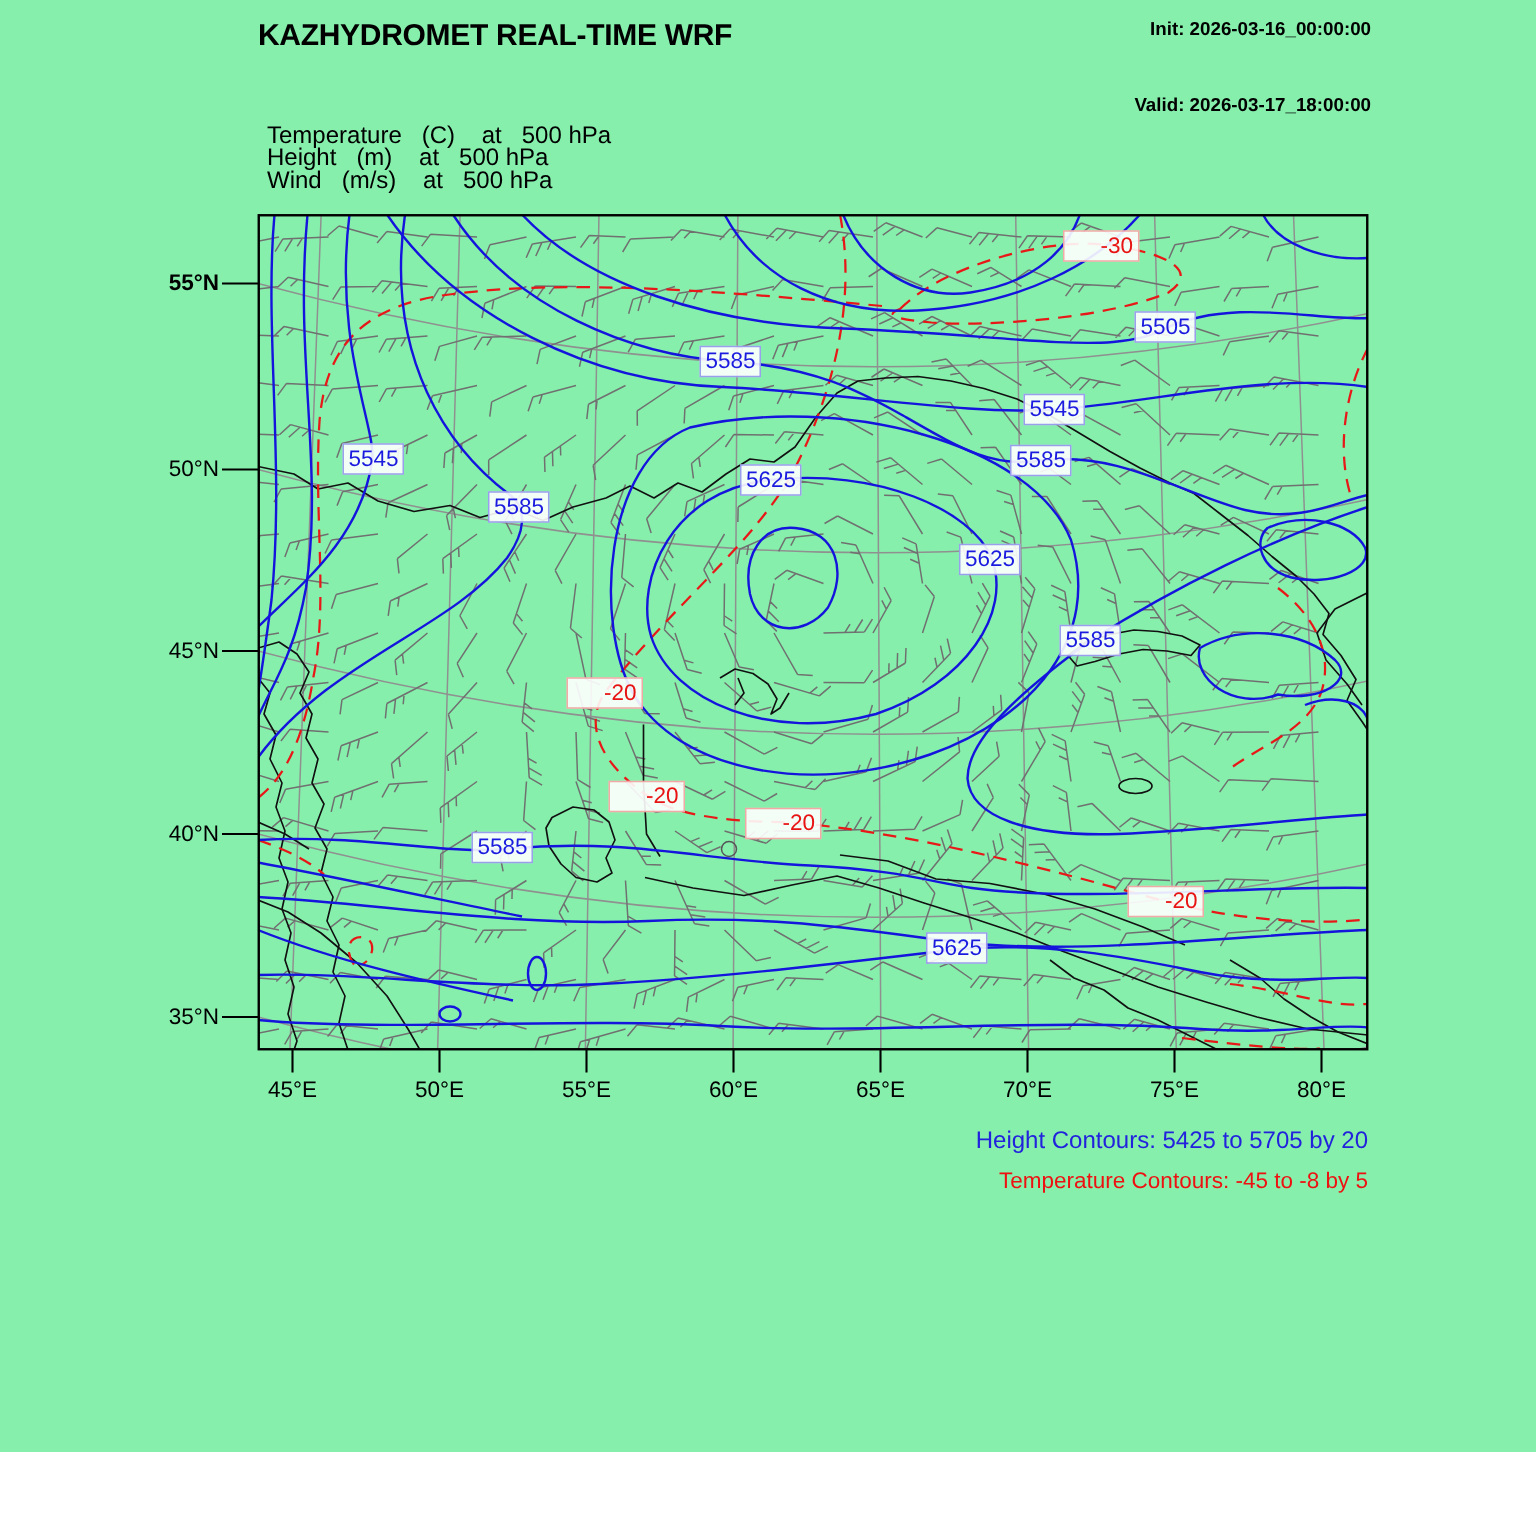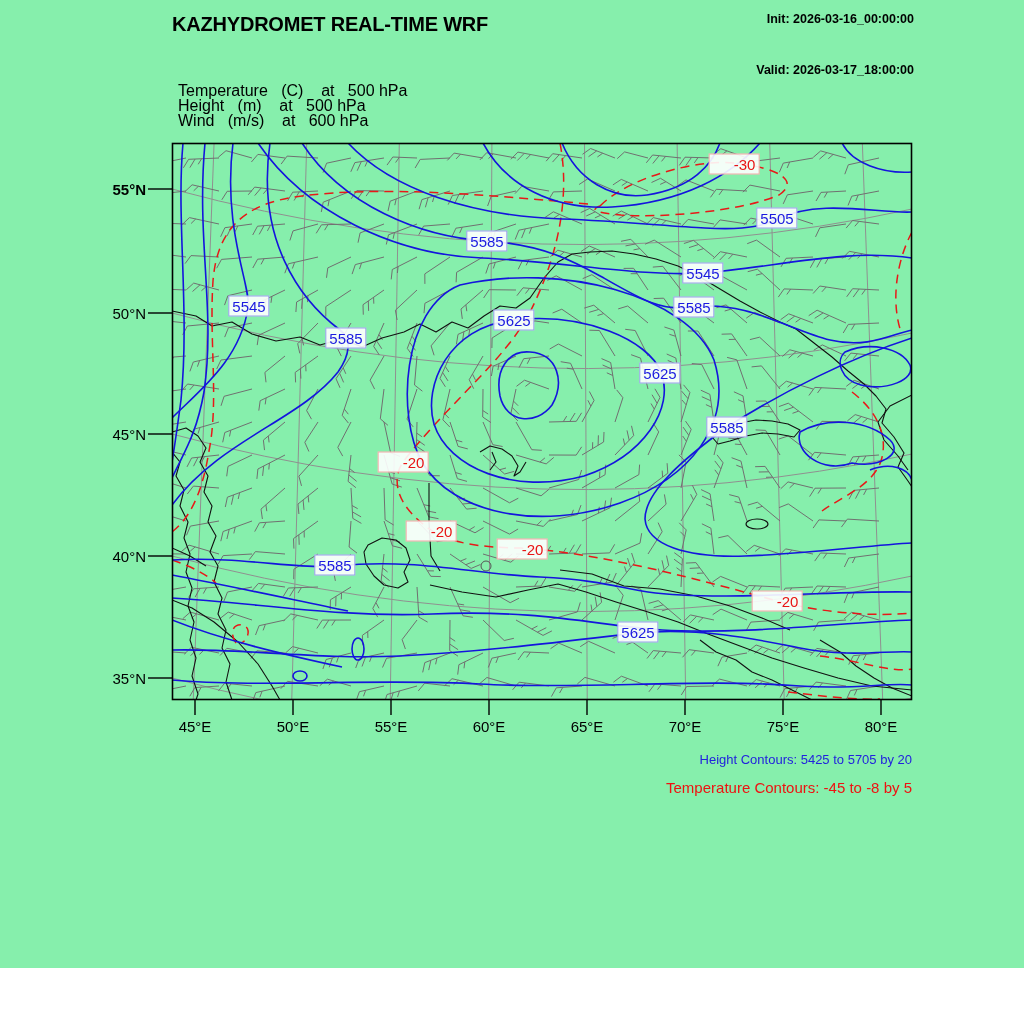--- a/index.html
+++ b/index.html
@@ -10,35 +10,35 @@
   #page-title{left:172px;top:13px;font-size:20px;font-weight:bold;color:#000;letter-spacing:-0.2px;white-space:pre;}
   #init-line{right:110px;top:12px;font-size:12.5px;font-weight:bold;color:#000;white-space:pre;}
   #valid-line{right:110px;top:27px;font-size:12.5px;font-weight:bold;color:#000;white-space:pre;margin-top:36px;}
   .field-line{left:178px;font-size:16px;color:#000;white-space:pre;}
   .ytick-label{width:60px;text-align:right;font-size:15px;color:#000;transform:translateY(-50%);}
   .xtick-label{width:60px;text-align:center;font-size:15px;color:#000;transform:translateX(-50%);}
   .clabel{transform:translate(-50%,-50%);font-size:15px;line-height:17px;padding:1px 3px;
           background:rgba(255,255,255,0.9);white-space:pre;}
   .clabel.h{color:#1b1bdf;border:1px solid rgba(80,80,230,0.55);}
   .clabel.t{color:#e81414;border:1px solid rgba(240,100,100,0.55);padding-left:24px;}
-  #height-note{right:112px;top:752px;font-size:13px;color:#2222dd;white-space:pre;}
+  #height-note{right:112px;top:752px;font-size:16px;color:#2222dd;white-space:pre;}
   #temp-note{right:112px;top:779px;font-size:15px;color:#ee1111;white-space:pre;}
 </style>
 </head>
 <body>
 
 <div id="stage">
 
   <div id="page-title" class="abs">KAZHYDROMET REAL-TIME WRF</div>
   <div id="init-line" class="abs">Init: 2026-03-16_00:00:00</div>
   <div id="valid-line" class="abs">Valid: 2026-03-17_18:00:00</div>
 
   <div class="field-line abs" style="top:82px">Temperature   (C)    at   500 hPa</div>
   <div class="field-line abs" style="top:97px">Height   (m)    at   500 hPa</div>
-  <div class="field-line abs" style="top:112px">Wind   (m/s)    at   600 hPa</div>
+  <div class="field-line abs" style="top:112px">Wind   (m/s)    at   500 hPa</div>
 
   <svg id="map-svg" width="1024" height="1024" viewBox="0 0 1024 1024">
     <defs>
       <clipPath id="mapclip">
           <rect x="172.5" y="143.5" width="739" height="556"></rect>
         </clipPath>
     </defs>
 
     <g id="grid-g" clip-path="url(#mapclip)" stroke="#909090" stroke-width="1" fill="none">
         <path d="M 214.08500000000004,143 L 193.26500000000004,700"></path>

